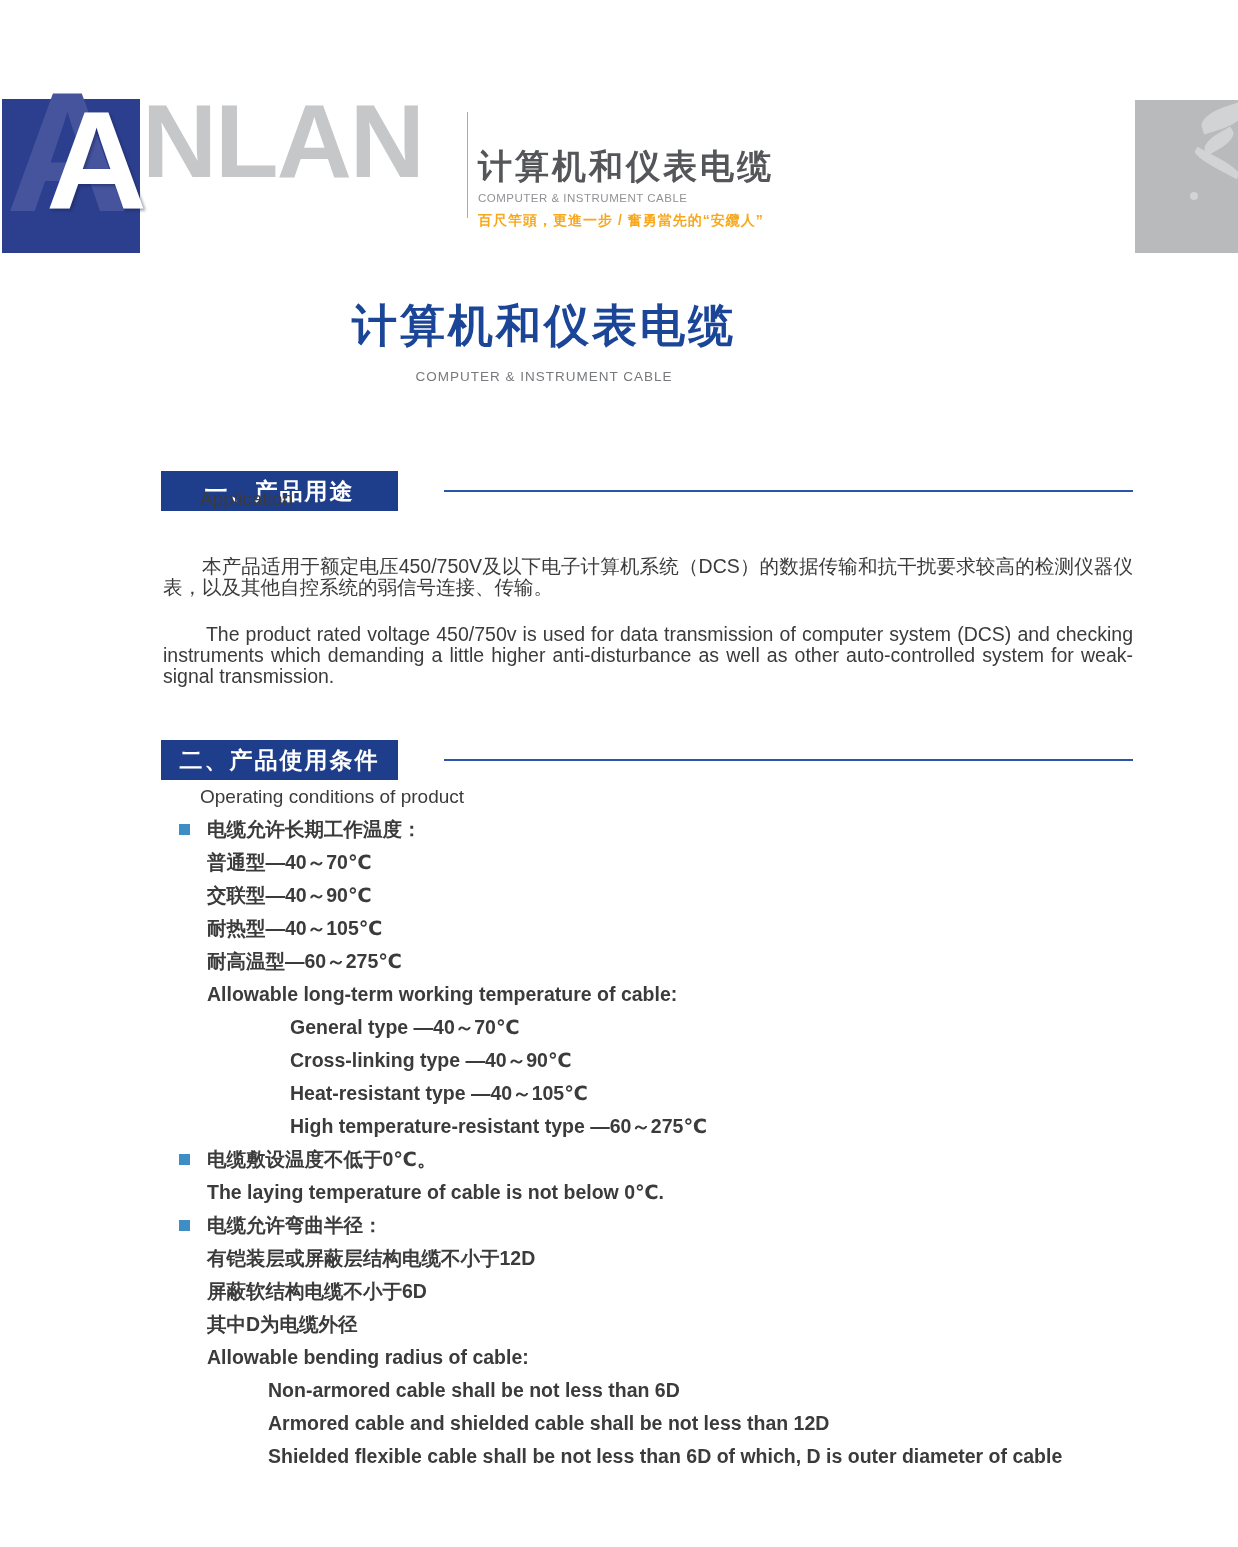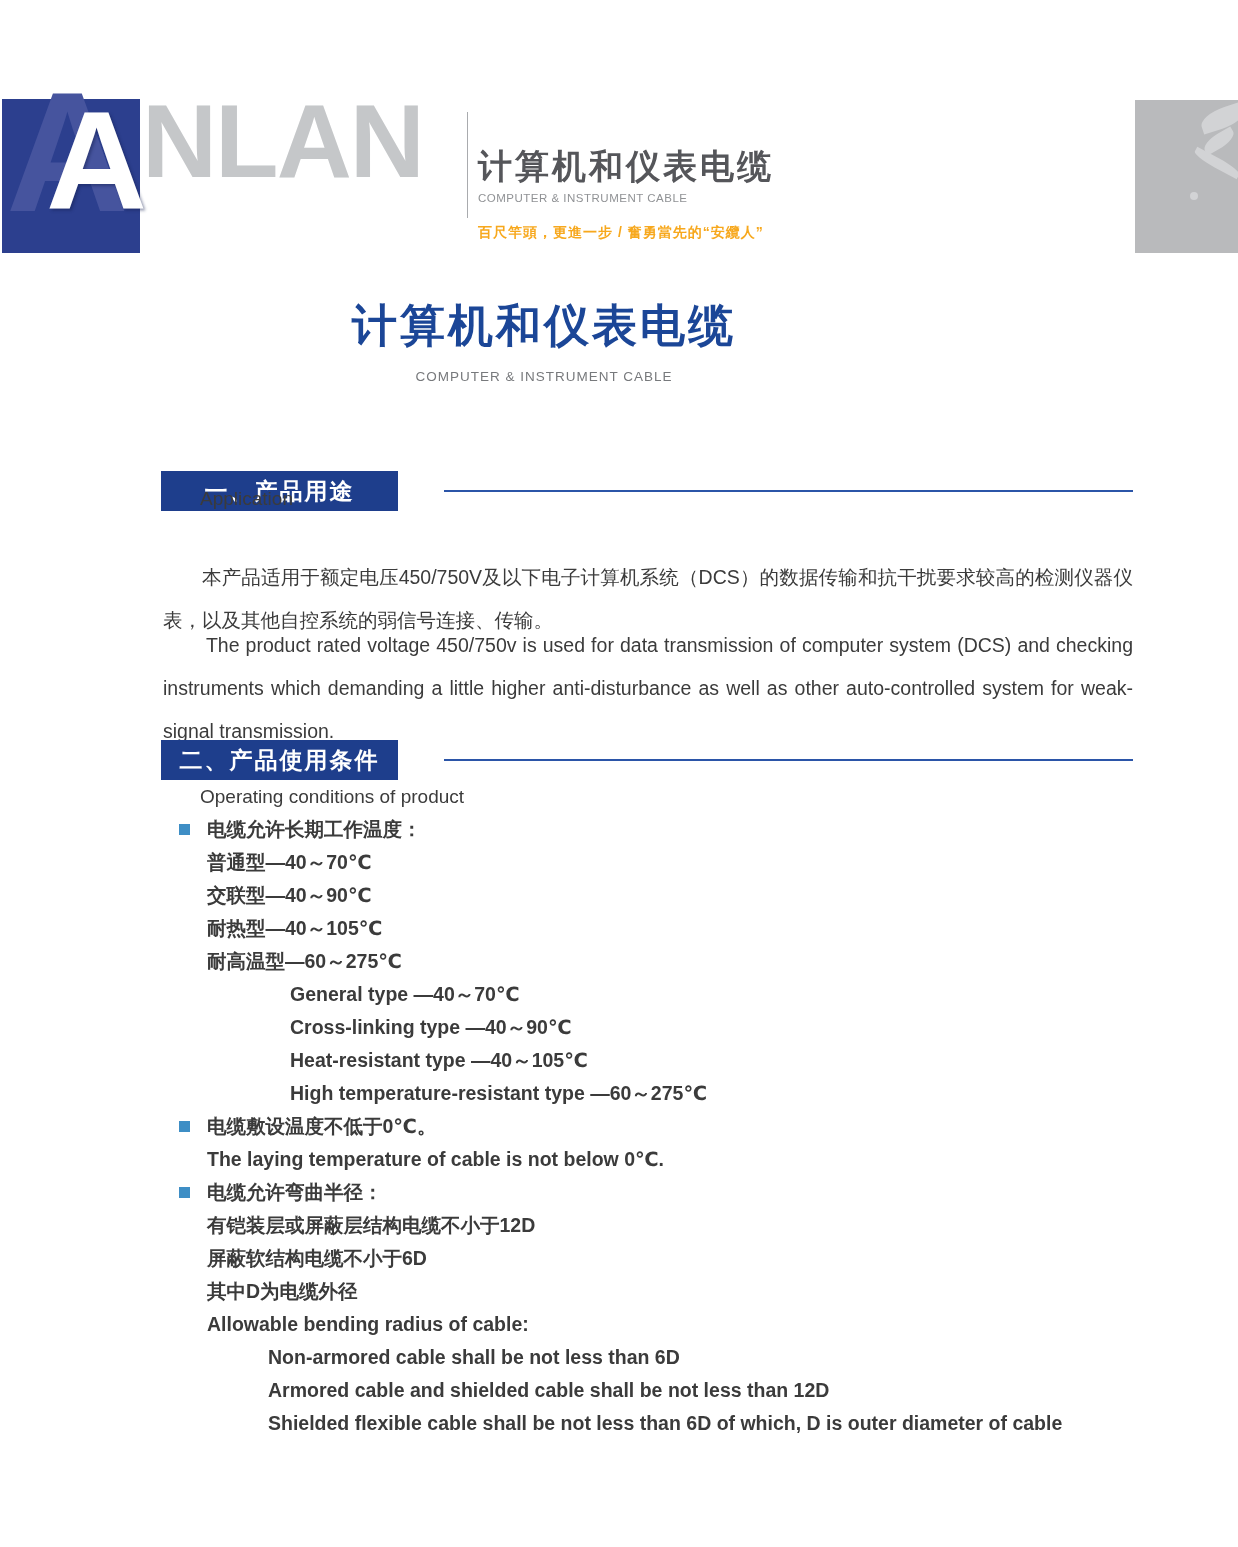--- a/index.html
+++ b/index.html
@@ -32,21 +32,21 @@
     position:absolute;left:467px;top:112px;width:1px;height:106px;background:#a9abae;
   }
   .header-block{position:absolute;left:478px;top:144px;}
   .header-title-zh{
     font-size:34px;font-weight:bold;color:#55565a;letter-spacing:3px;white-space:nowrap;
   }
   .header-title-en{
     margin-top:2px;font-size:11.5px;color:#909295;letter-spacing:.5px;white-space:nowrap;
   }
   .header-tagline{
-    margin-top:20px;font-size:14px;font-weight:bold;color:#f7a81d;letter-spacing:1px;white-space:nowrap;
+    margin-top:8px;font-size:14px;font-weight:bold;color:#f7a81d;letter-spacing:1px;white-space:nowrap;
   }
   .corner-graphic{
     position:absolute;left:1135px;top:100px;width:103px;height:153px;
     background:#b9babc;overflow:hidden;
   }
   .leaf{position:absolute;background:#d2d3d5;}
   .leaf-1{width:46px;height:20px;right:-8px;top:8px;border-radius:60% 0 60% 0;transform:rotate(-18deg);}
   .leaf-2{width:34px;height:14px;right:2px;top:34px;border-radius:60% 0 60% 0;transform:rotate(-30deg);}
   .leaf-3{width:50px;height:10px;right:-4px;top:58px;border-radius:0 50% 0 50%;transform:rotate(28deg);}
   .leaf-4{width:8px;height:8px;right:40px;top:92px;border-radius:50%;}
@@ -76,21 +76,21 @@
   }
   .section-rule{flex:1 1 auto;height:2px;background:#2b55a8;margin-left:6px;}
   .section-subtitle{
     position:absolute;left:200px;font-size:19px;color:#3b3b3b;white-space:nowrap;
   }
   .section-subtitle.s1{top:488px;}
   .section-subtitle.s2{top:786px;}
   
   .para{
     position:absolute;left:163px;width:970px;
-    font-size:19.5px;line-height:43px;color:#3b3b3b;
+    font-size:19.5px;line-height:21px;color:#3b3b3b;
     text-align:justify;
   }
   .para-zh{top:556px;text-indent:2em;}
   .para-en{top:624px;text-indent:2.2em;}
   
   .cond-list{position:absolute;left:163px;top:813px;width:980px;}
   .line{
     position:relative;height:33px;line-height:33px;
     font-size:19.5px;color:#3b3b3b;white-space:nowrap;font-weight:bold;
   }
@@ -144,20 +144,21 @@
   <div class="section-rule"></div>
 </div>
 <div class="section-subtitle s2">Operating conditions of product</div>
 
 <div class="cond-list">
   <div class="line i0"><span class="bullet"></span><span>电缆允许长期工作温度：</span></div>
   <div class="line i0"><span>普通型—40～70℃</span></div>
   <div class="line i0"><span>交联型—40～90℃</span></div>
   <div class="line i0"><span>耐热型—40～105℃</span></div>
   <div class="line i0"><span>耐高温型—60～275℃</span></div>
+  <div class="line i0"><span>Allowable long-term working temperature of cable:</span></div>
   <div class="line i1"><span>General type —40～70℃</span></div>
   <div class="line i1"><span>Cross-linking type —40～90℃</span></div>
   <div class="line i1"><span>Heat-resistant type —40～105℃</span></div>
   <div class="line i1"><span>High temperature-resistant type —60～275℃</span></div>
   <div class="line i0"><span class="bullet"></span><span>电缆敷设温度不低于0℃。</span></div>
   <div class="line i0"><span>The laying temperature of cable is not below 0℃.</span></div>
   <div class="line i0"><span class="bullet"></span><span>电缆允许弯曲半径：</span></div>
   <div class="line i0"><span>有铠装层或屏蔽层结构电缆不小于12D</span></div>
   <div class="line i0"><span>屏蔽软结构电缆不小于6D</span></div>
   <div class="line i0"><span>其中D为电缆外径</span></div>

